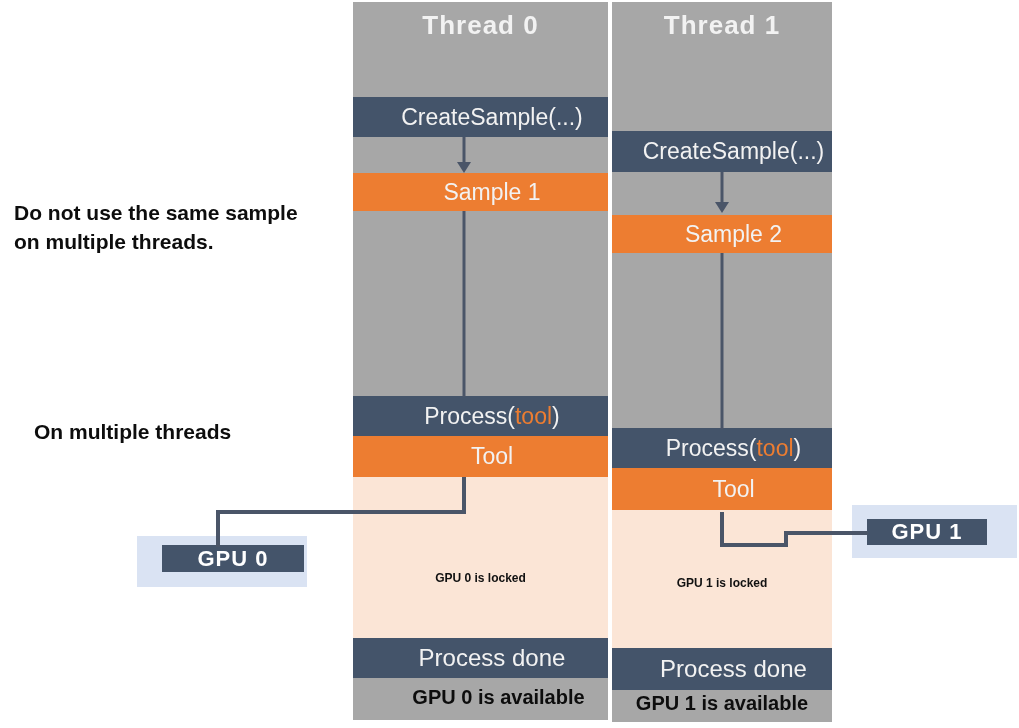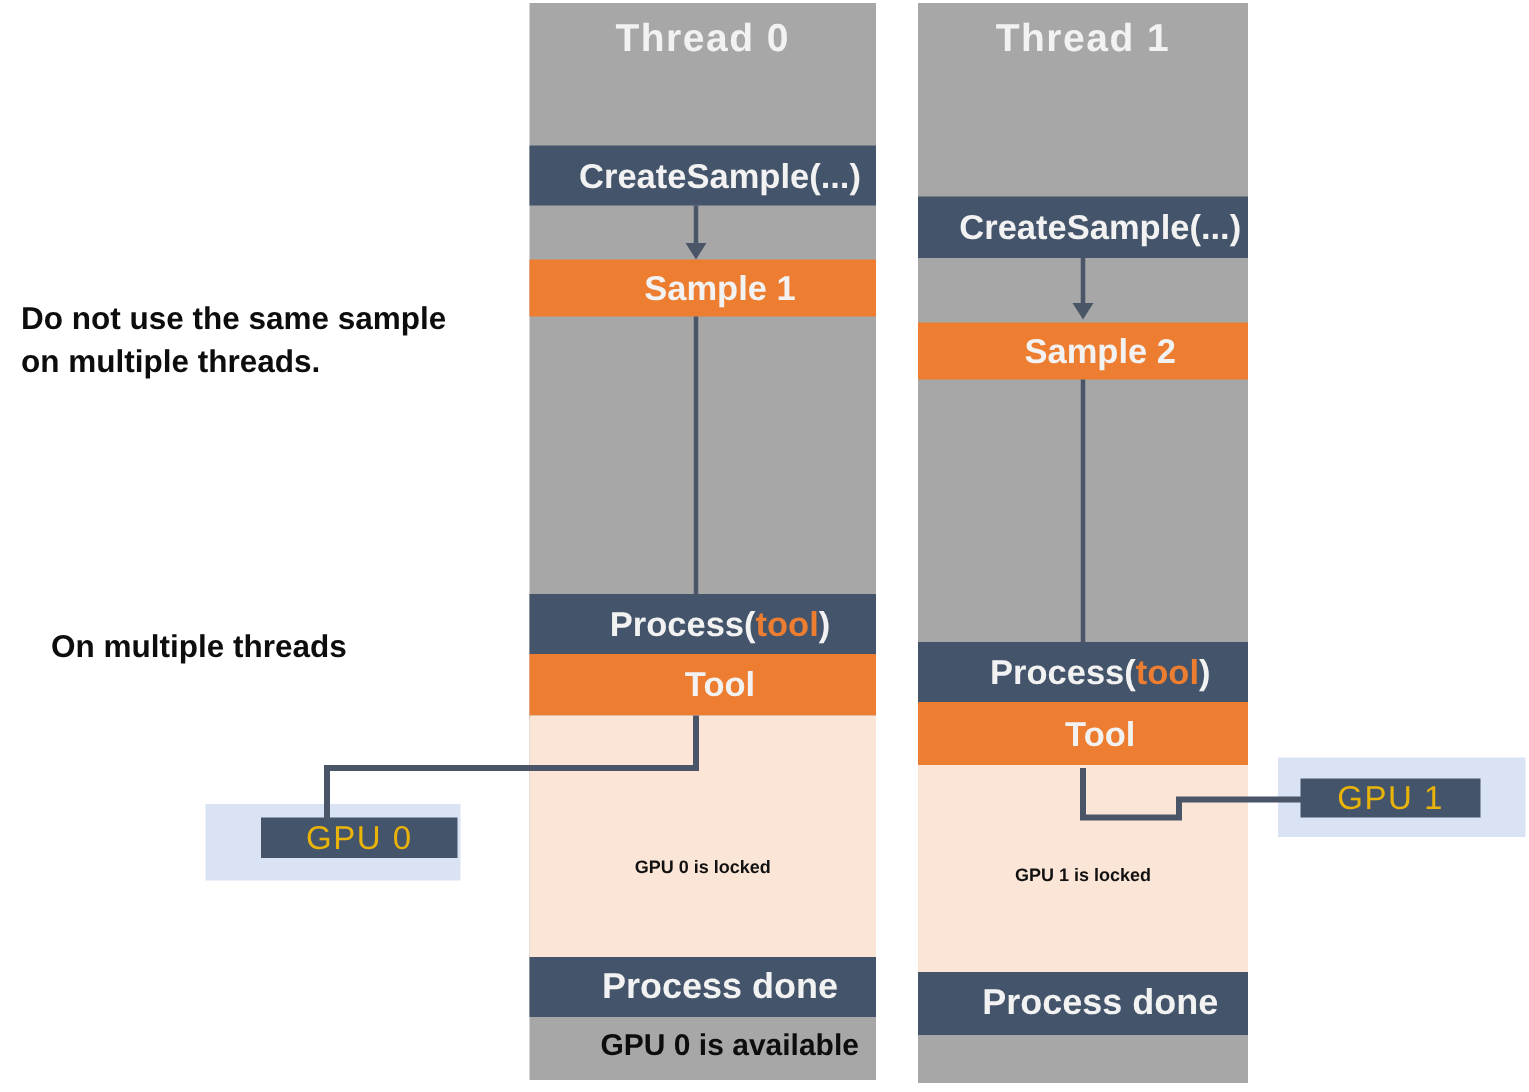--- a/index.html
+++ b/index.html
@@ -7,28 +7,28 @@
   body{font-family:"Liberation Sans", sans-serif;}
   .canvas{position:relative;width:1019px;height:728px;background:#ffffff;overflow:hidden;}
 
   
   .note{position:absolute;color:#0d0d0d;font-weight:bold;font-size:21px;line-height:29px;white-space:nowrap;}
   .note1{left:14px;top:153px;margin-top:45px;}
   .note2{left:34px;top:417px;}
 
   
   .thread{position:absolute;top:2px;background:#a7a7a7;}
-  .thread0{left:353px;width:231px;height:718px;}
+  .thread0{left:353px;width:255px;height:718px;}
   .thread1{left:612px;width:220px;height:720px;}
 
   .thread-title{position:absolute;top:8px;left:0;width:100%;text-align:center;
     font-size:26px;font-weight:bold;color:#f2f2f2;letter-spacing:1px;}
 
   .box{position:absolute;left:0;width:100%;display:flex;align-items:center;justify-content:center;
-    font-weight:bold;color:#f2f2f2;padding-left:23px;}
+    font-weight:normal;color:#f2f2f2;padding-left:23px;}
   .navy{background:#44546a;}
   .orange{background:#ed7d31;}
 
   
   .thread0 .create{top:95px;height:40px;font-size:23px;}
   .thread0 .sample{top:171px;height:38px;font-size:23px;}
   .thread0 .process{top:394px;height:40px;font-size:23px;}
   .thread0 .tool{top:434px;height:43px;font-size:23px;border-bottom:2px solid #a6a6a6;}
   .thread0 .peach{top:475px;height:161px;}
   .thread0 .locked{top:94px;}
@@ -52,22 +52,22 @@
     font-size:20px;font-weight:bold;color:#0d0d0d;}
 
   .process .arg{color:#ed7d31;}
   .process span{white-space:pre;}
 
   
   .gpu-wrap{position:absolute;background:#dae3f3;}
   .gpu0{left:137px;top:536px;width:170px;height:51px;}
   .gpu1{left:852px;top:505px;width:165px;height:53px;}
   .gpu-box{position:absolute;background:#44546a;display:flex;align-items:center;justify-content:center;
-    color:#eab308;font-weight:normal;font-size:22px;letter-spacing:1px;}
-  .gpu0 .gpu-box{left:37px;top:9px;width:131px;height:27px;}
+    color:#ffffff;font-weight:bold;font-size:22px;letter-spacing:1px;}
+  .gpu0 .gpu-box{left:25px;top:9px;width:142px;height:27px;}
   .gpu1 .gpu-box{left:15px;top:14px;width:120px;height:26px;}
 
   
   .overlay{position:absolute;left:0;top:0;width:1019px;height:728px;pointer-events:none;}
 </style>
 </head>
 <body>
 
 <div class="canvas">
 
@@ -103,20 +103,21 @@
     <div class="box navy process">
       <span>Process(</span>
         <span class="arg">tool</span>
         <span>)</span>
     </div>
     <div class="box orange tool">Tool</div>
     <div class="peach">
       <div class="locked">GPU 1 is locked</div>
     </div>
     <div class="box navy done">Process done</div>
+    <div class="avail">GPU 1 is available</div>
   </div>
 
   <div class="gpu-wrap gpu0">
     <div class="gpu-box">GPU 0</div>
   </div>
   <div class="gpu-wrap gpu1">
     <div class="gpu-box">GPU 1</div>
   </div>
 
   <svg class="overlay" viewBox="0 0 1019 728" xmlns="http://www.w3.org/2000/svg">

